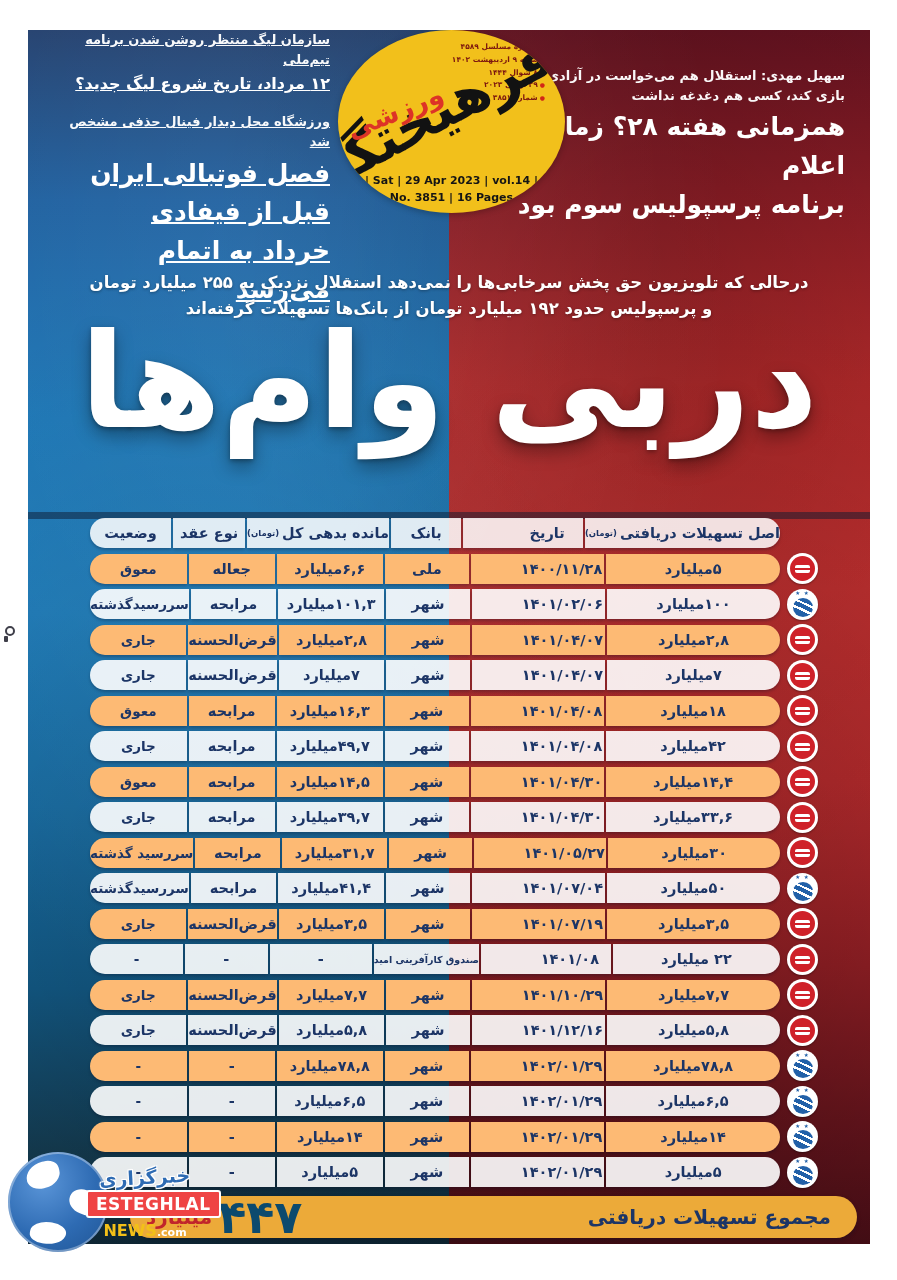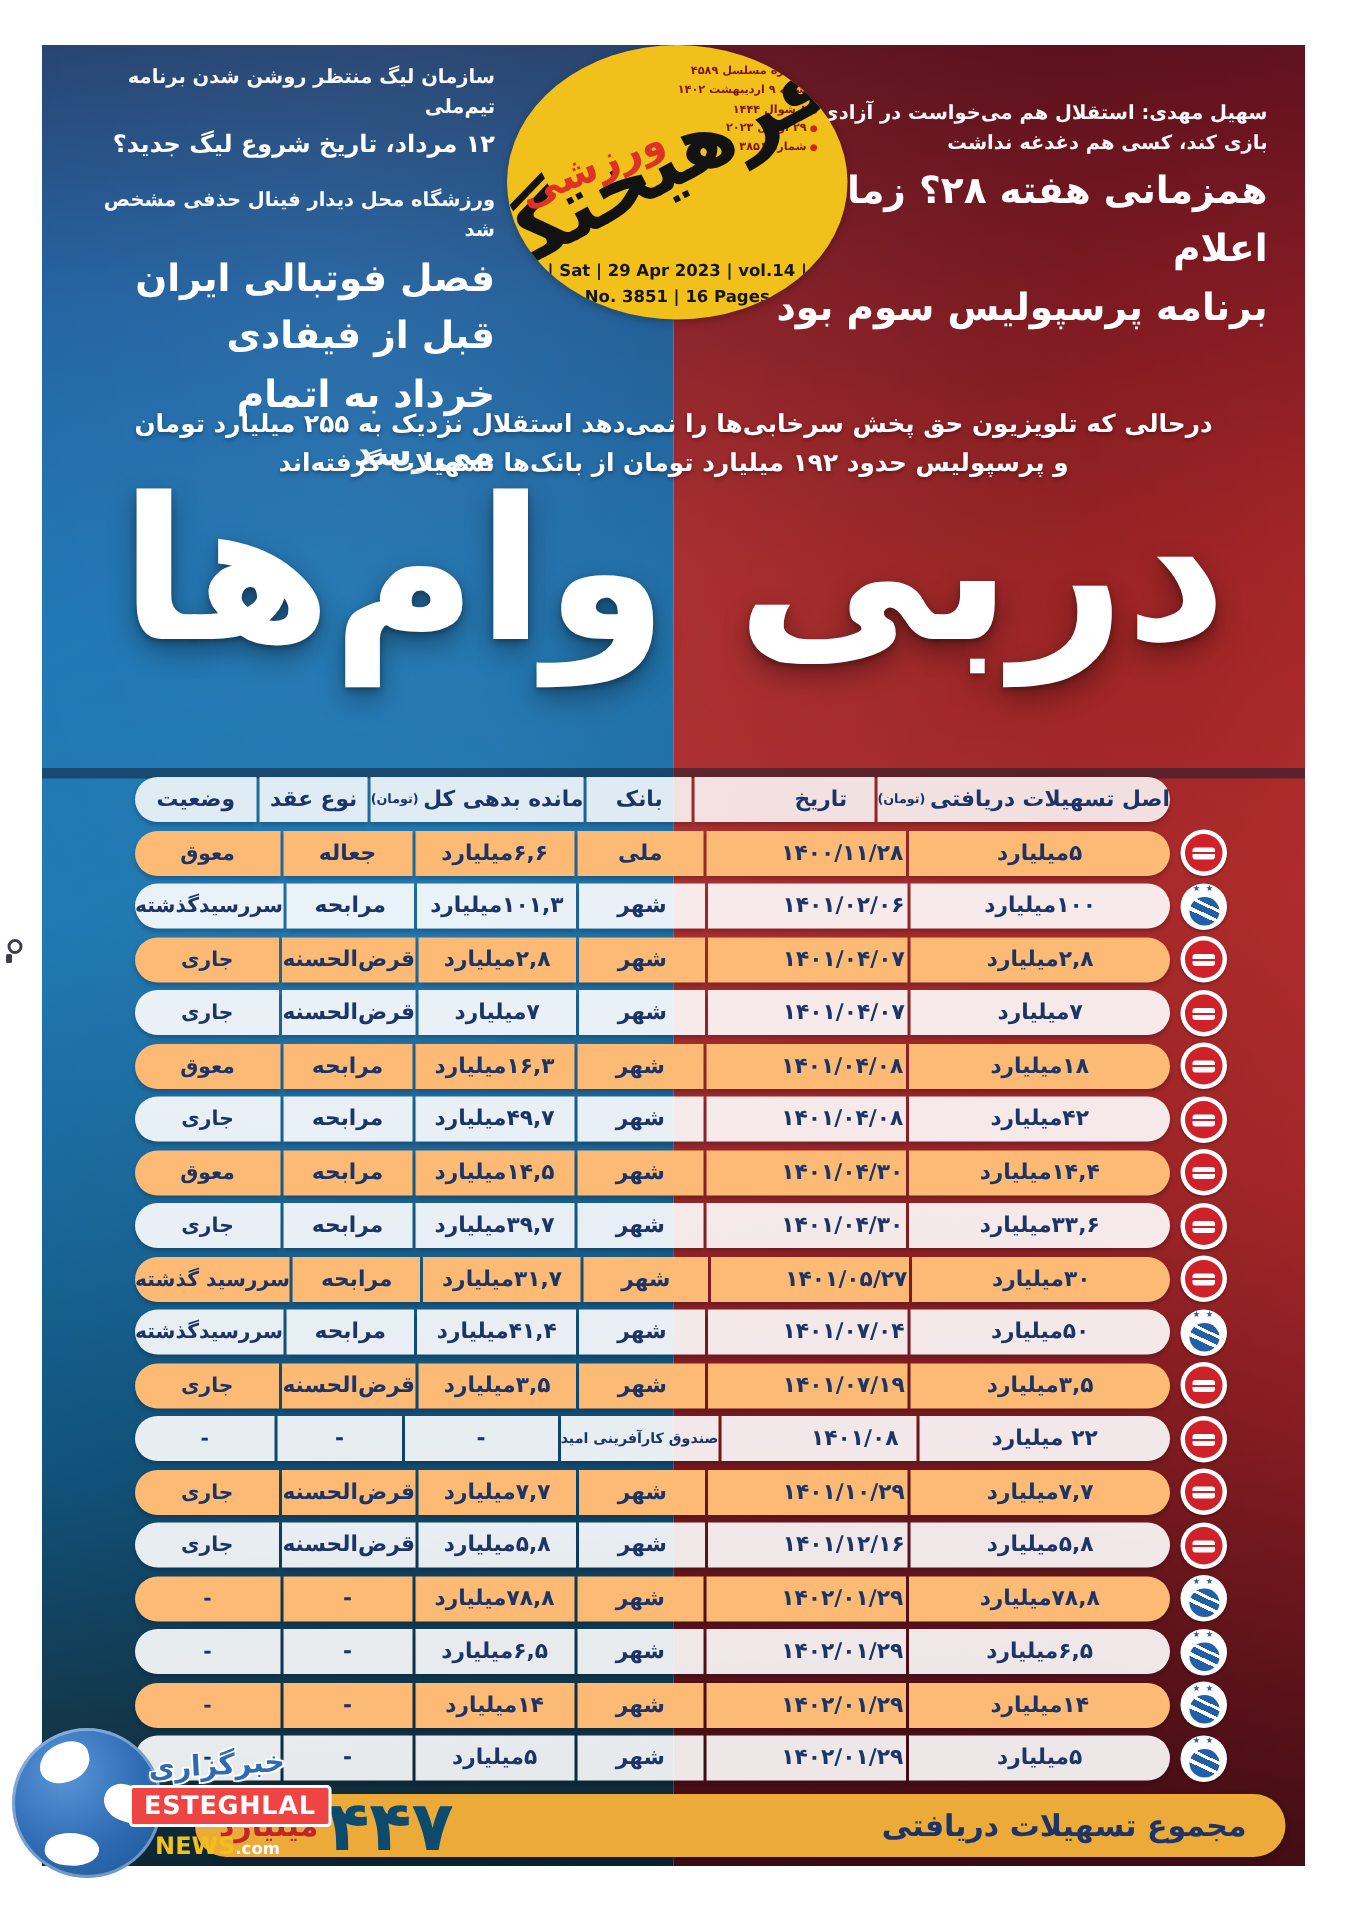--- a/index.html
+++ b/index.html
@@ -13,21 +13,21 @@
   .bg-right{position:absolute;right:0;top:0;width:50%;height:100%;
     background:linear-gradient(180deg,#671321 0%,#8e1d26 13%,#b62a2b 29%,#c93232 46%,#bf2d2f 62%,#9c2127 77%,#6f161f 90%,#4e0f18 100%);}
   .texture{position:absolute;inset:0;pointer-events:none;
     background:radial-gradient(ellipse at 28% 22%,rgba(255,255,255,0.07),transparent 55%),
                radial-gradient(ellipse at 75% 18%,rgba(0,0,0,0.16),transparent 50%),
                radial-gradient(ellipse at 20% 85%,rgba(0,0,0,0.22),transparent 55%),
                radial-gradient(ellipse at 80% 88%,rgba(0,0,0,0.25),transparent 55%);}
 
   
   .hl{position:absolute;direction:rtl;text-align:right;color:#ffffff;}
-  .hl-left{top:12px;right:540px;width:262px;}
+  .hl-left{top:0;right:540px;width:262px;text-decoration:underline;}
   .hl-right{top:36px;right:25px;width:352px;}
   .kicker{font-size:13px;font-weight:bold;line-height:1.55;opacity:.97;}
   .hl-title{font-size:16px;font-weight:bold;line-height:1.5;margin-top:2px;}
   .hl-title-lg{font-size:25px;font-weight:bold;line-height:1.55;margin-top:2px;}
   .hl-gap{margin-top:16px;}
 
   
   .logo-circle{position:absolute;left:310px;top:0;width:227px;height:183px;border-radius:50%;
     background:#f2c01b;overflow:hidden;z-index:3;box-shadow:0 2px 6px rgba(0,0,0,.25);}
   .calligraphy{position:absolute;left:14px;top:38px;width:210px;font-size:56px;font-weight:bold;color:#121212;

